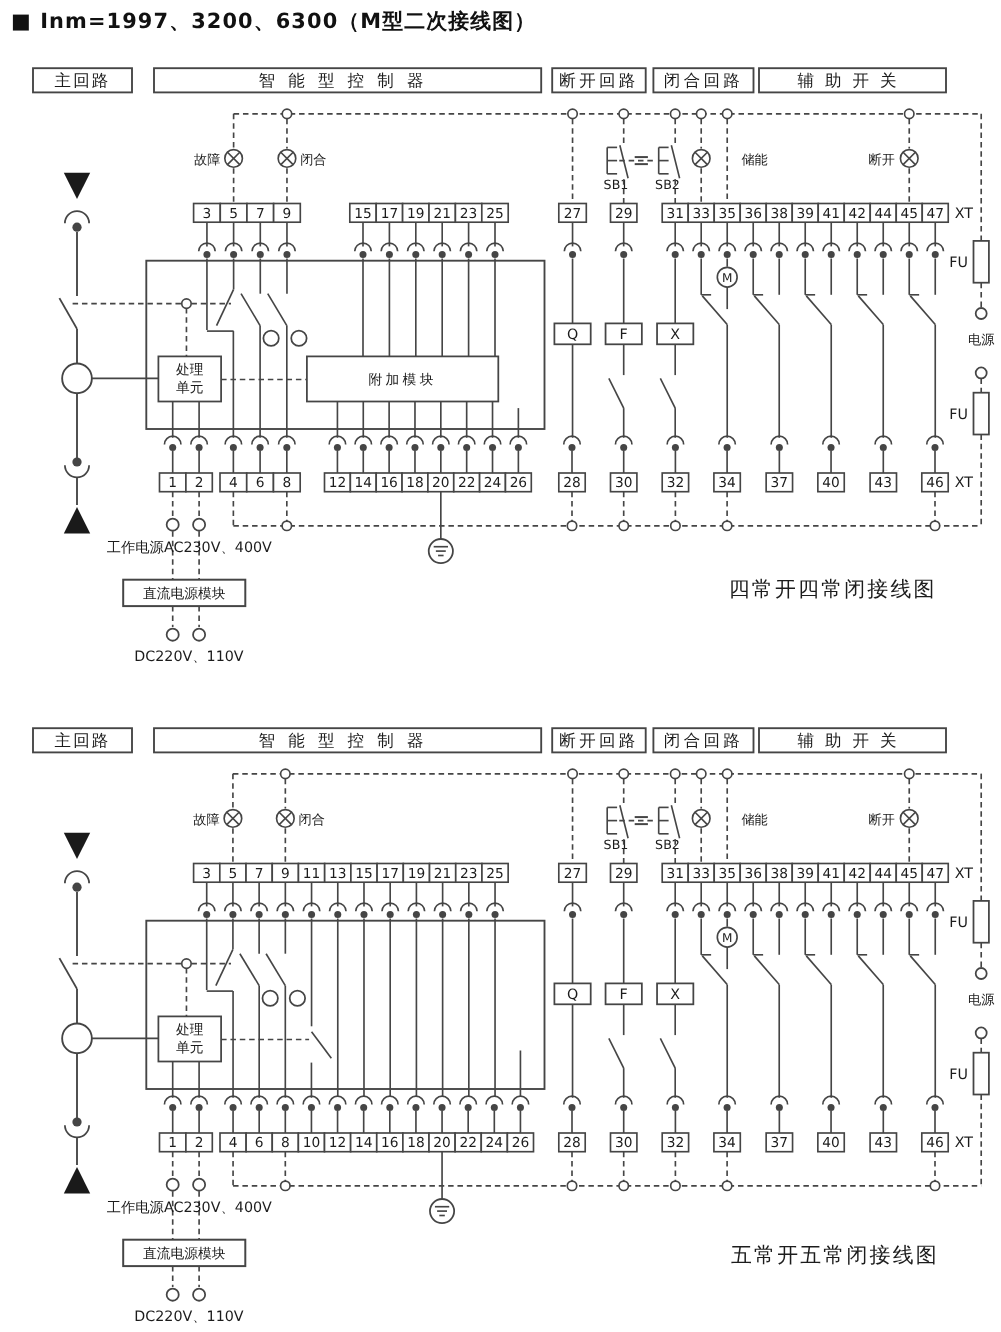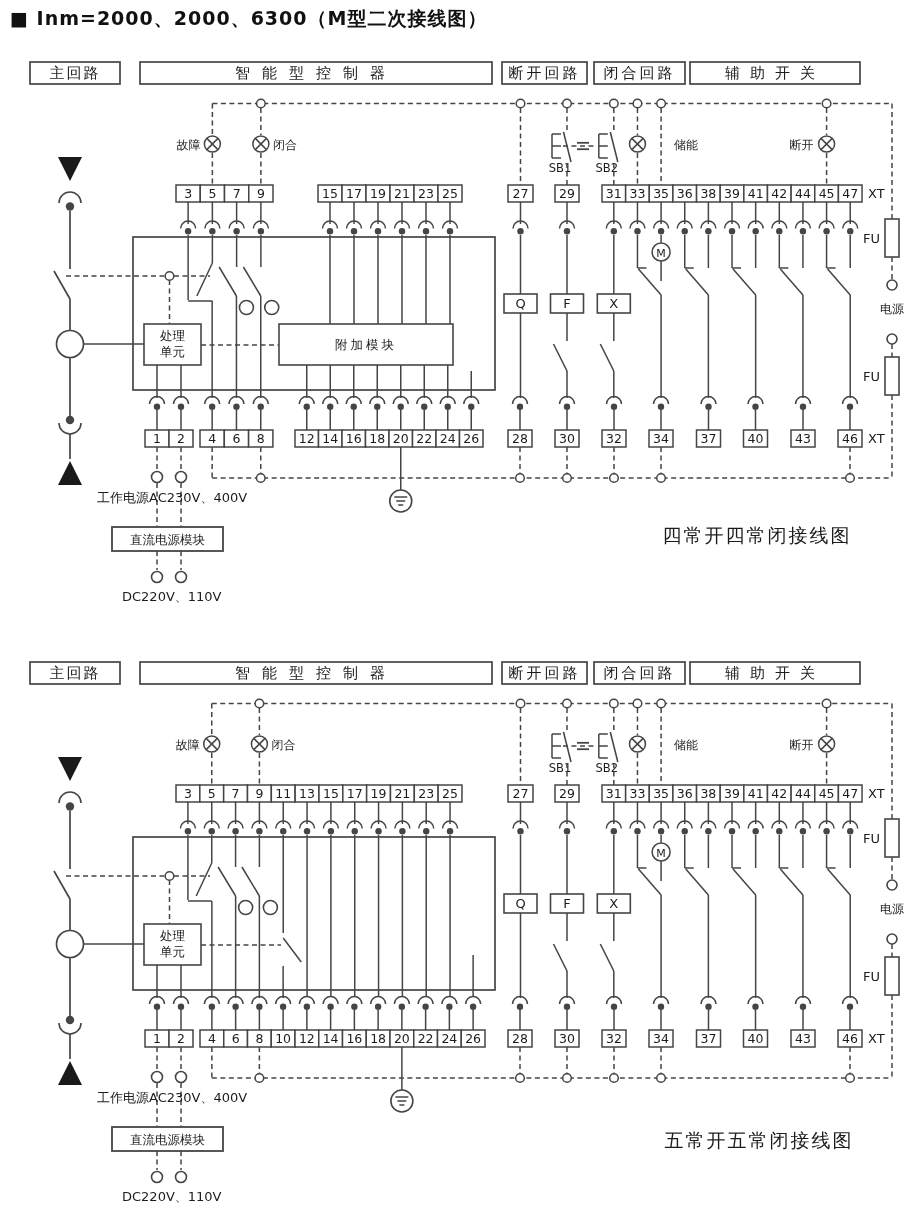--- a/index.html
+++ b/index.html
@@ -7,21 +7,21 @@
          font-family:"DejaVu Sans","Liberation Sans",sans-serif;}
   .title{position:absolute;left:10px;top:6px;font-size:19px;font-weight:600;color:#111;
          letter-spacing:1px;white-space:nowrap;}
   svg{position:absolute;left:0;top:0;}
   svg text{font-family:"DejaVu Sans","Liberation Sans",sans-serif;}
 </style>
 </head>
 <body>
 
 <div class="stage">
-  <div class="title">■ Inm=2000、2000、6300（M型二次接线图）</div>
+  <div class="title">■ Inm=1997、3200、6300（M型二次接线图）</div>
   <svg id="schematic" width="910" height="1211" viewBox="0 0 910 1211">
       <g>
         <g>
           <rect x="30" y="62" width="90" height="22" fill="#fff" stroke="#454545" stroke-width="1.7"></rect>
           <text x="75" y="78" fill="#1c1c1c" font-size="15" text-anchor="middle" letter-spacing="2" font-weight="500">主回路</text>
           <rect x="140" y="62" width="352" height="22" fill="#fff" stroke="#454545" stroke-width="1.7"></rect>
           <text x="316" y="78" fill="#1c1c1c" font-size="15" text-anchor="middle" letter-spacing="12" font-weight="500">智能型控制器</text>
           <rect x="502" y="62" width="85" height="22" fill="#fff" stroke="#454545" stroke-width="1.7"></rect>
           <text x="544.5" y="78" fill="#1c1c1c" font-size="15" text-anchor="middle" letter-spacing="3" font-weight="500">断开回路</text>
           <rect x="594" y="62" width="91" height="22" fill="#fff" stroke="#454545" stroke-width="1.7"></rect>

